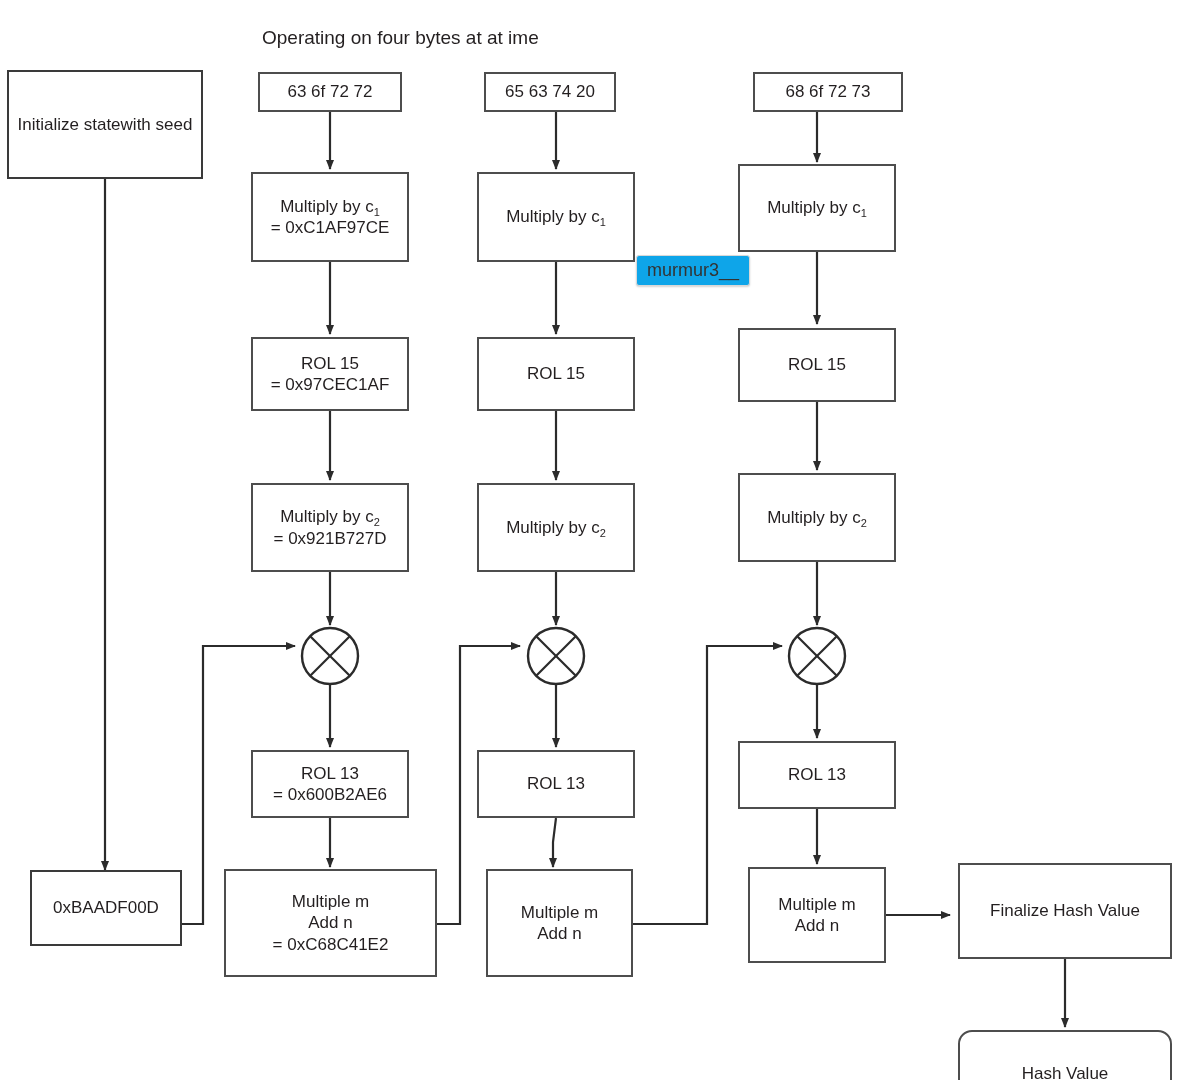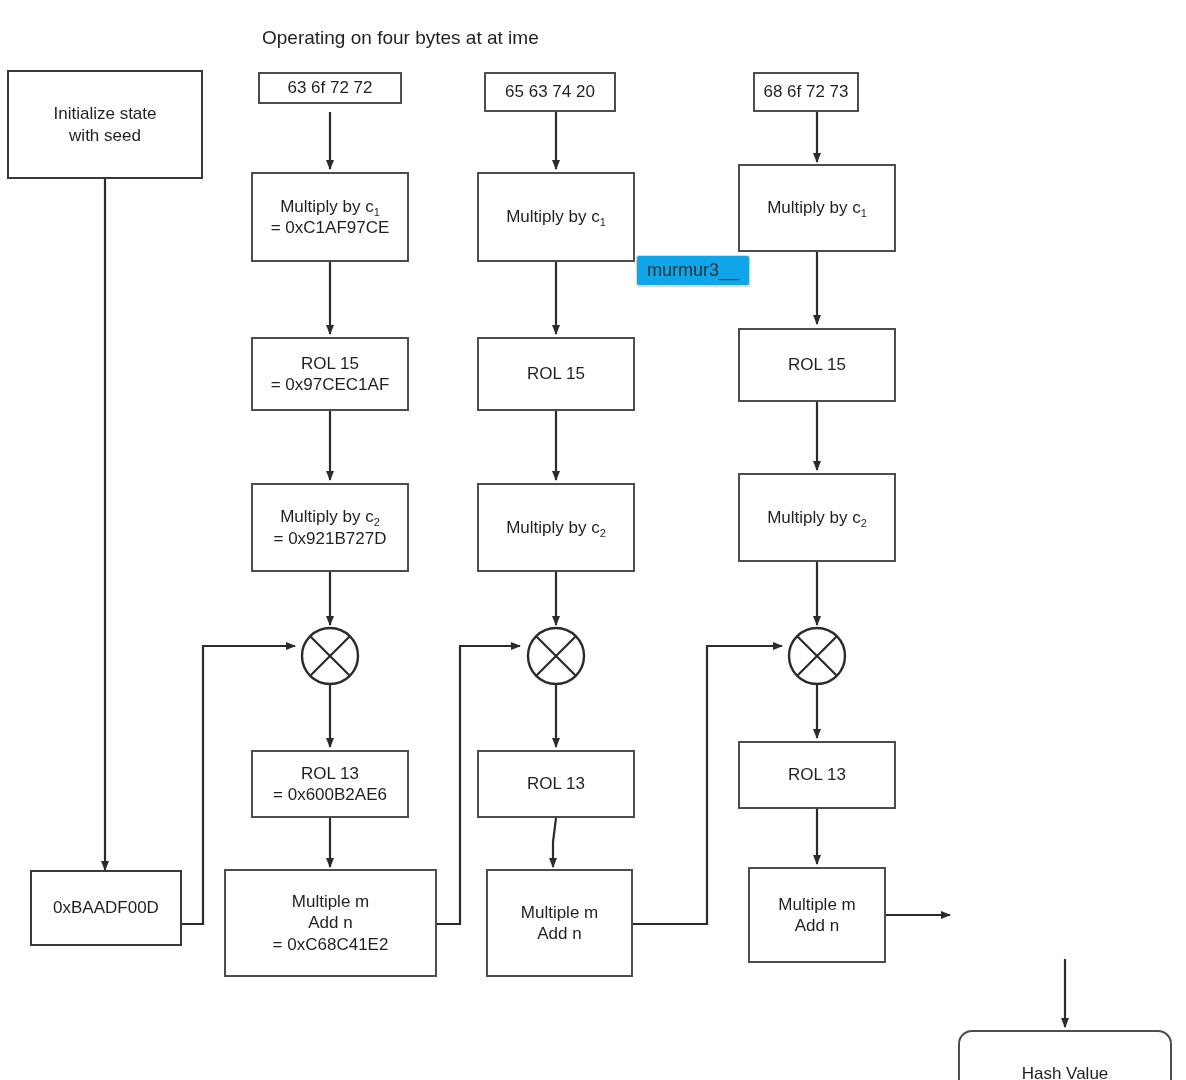--- a/index.html
+++ b/index.html
@@ -79,30 +79,30 @@
       <g>
         <circle cx="817" cy="644" r="28" stroke-width="2.4"></circle>
         <path d="M797.2,624.2 L836.8,663.8"></path>
         <path d="M836.8,624.2 L797.2,663.8"></path>
       </g>
     </g>
   </svg>
 
   <div class="title" style="left:262px;top:15px;">Operating on four bytes at at ime</div>
 
-  <div class="node dark" style="left:7px;top:58px;width:196px;height:109px;flex-direction:column;">
+  <div class="node dark" style="left:7px;top:58px;width:196px;height:109px;">
     <span>Initialize state</span>
     <span class="l2">with seed</span>
   </div>
 
   <div class="node dark" style="left:30px;top:858px;width:152px;height:76px;">
     <span>0xBAADF00D</span>
   </div>
 
-  <div class="node" style="left:258px;top:60px;width:144px;height:32px;">
+  <div class="node" style="left:258px;top:60px;width:144px;height:40px;">
     <span>63 6f 72 72</span>
   </div>
 
   <div class="node" style="left:251px;top:160px;width:158px;height:90px;flex-direction:column;">
     <span><span>Multiply by c</span><sub>1</sub></span>
     <span class="l2">= 0xC1AF97CE</span>
   </div>
 
   <div class="node" style="left:251px;top:325px;width:158px;height:74px;flex-direction:column;">
     <span>ROL 15</span>
@@ -143,21 +143,21 @@
 
   <div class="node" style="left:477px;top:738px;width:158px;height:68px;">
     <span>ROL 13</span>
   </div>
 
   <div class="node" style="left:486px;top:857px;width:147px;height:108px;flex-direction:column;">
     <span>Multiple m</span>
     <span class="l2">Add n</span>
   </div>
 
-  <div class="node" style="left:753px;top:60px;width:106px;height:40px;">
+  <div class="node" style="left:753px;top:60px;width:150px;height:40px;">
     <span>68 6f 72 73</span>
   </div>
 
   <div class="node" style="left:738px;top:152px;width:158px;height:88px;">
     <span><span>Multiply by c</span><sub>1</sub></span>
   </div>
 
   <div class="node" style="left:738px;top:316px;width:158px;height:74px;">
     <span>ROL 15</span>
   </div>
@@ -168,20 +168,23 @@
 
   <div class="node" style="left:738px;top:729px;width:158px;height:68px;">
     <span>ROL 13</span>
   </div>
 
   <div class="node" style="left:748px;top:855px;width:138px;height:96px;flex-direction:column;">
     <span>Multiple m</span>
     <span class="l2">Add n</span>
   </div>
 
+  <div class="node" style="left:958px;top:851px;width:214px;height:96px;">
+    <span>Finalize Hash Value</span>
+  </div>
 
   <div class="node rounded" style="left:958px;top:1018px;width:214px;height:88px;">
     <span>Hash Value</span>
   </div>
 
   <div class="tooltip" style="left:636px;top:243px;">murmur3__</div>
 
 </div>
 
 </body></html>

